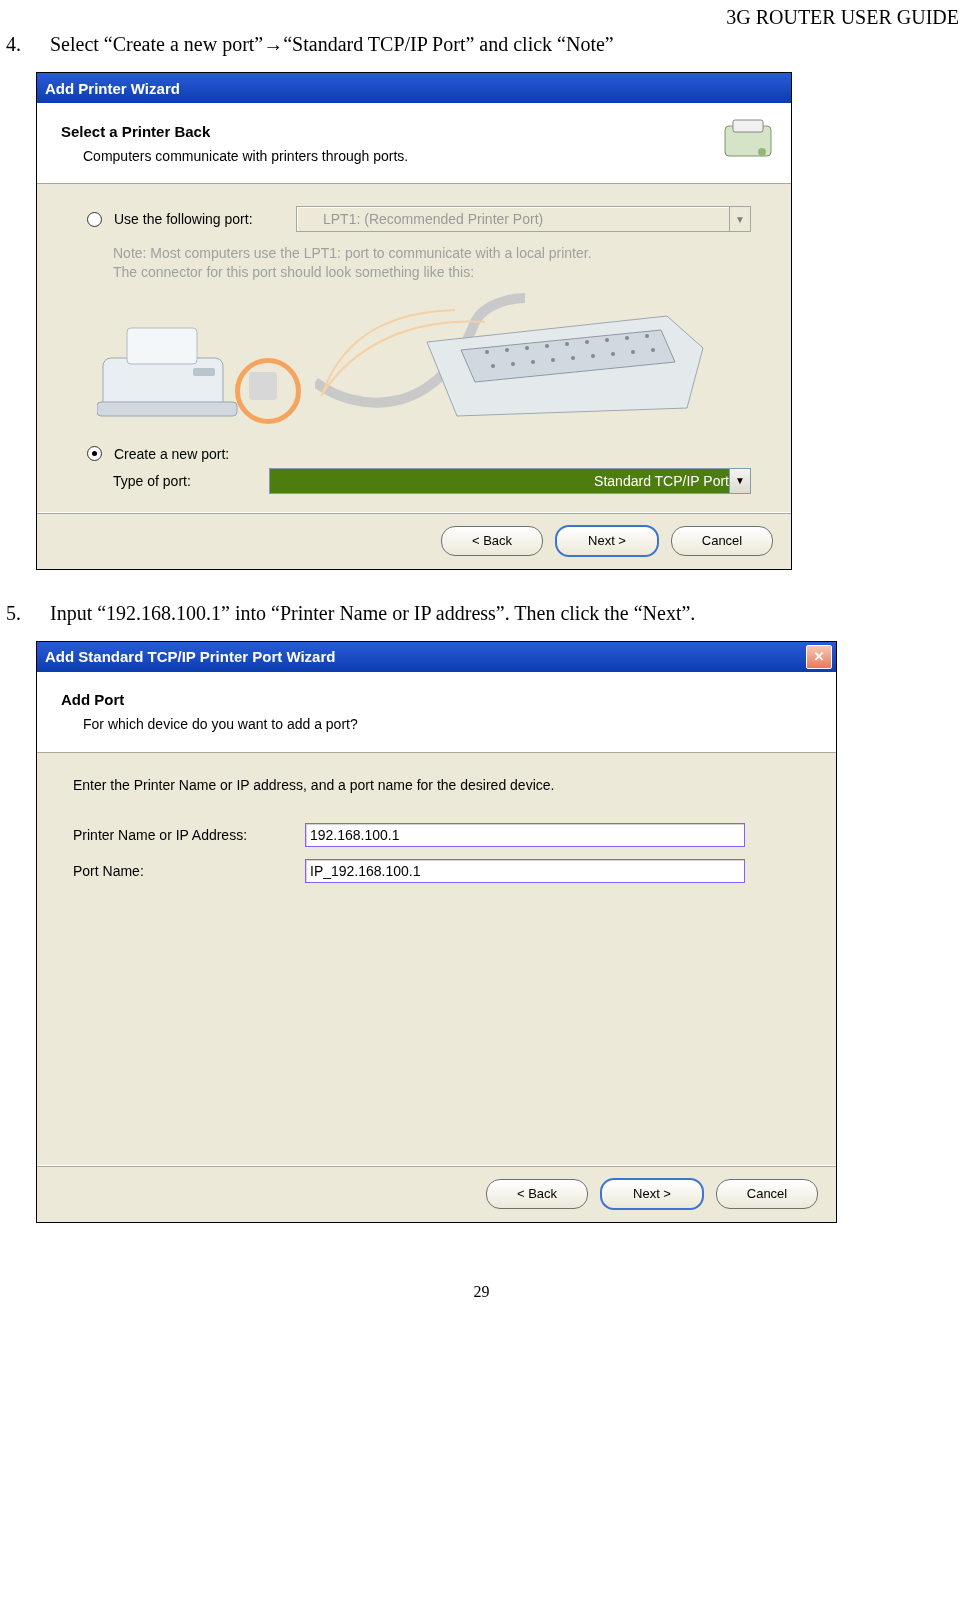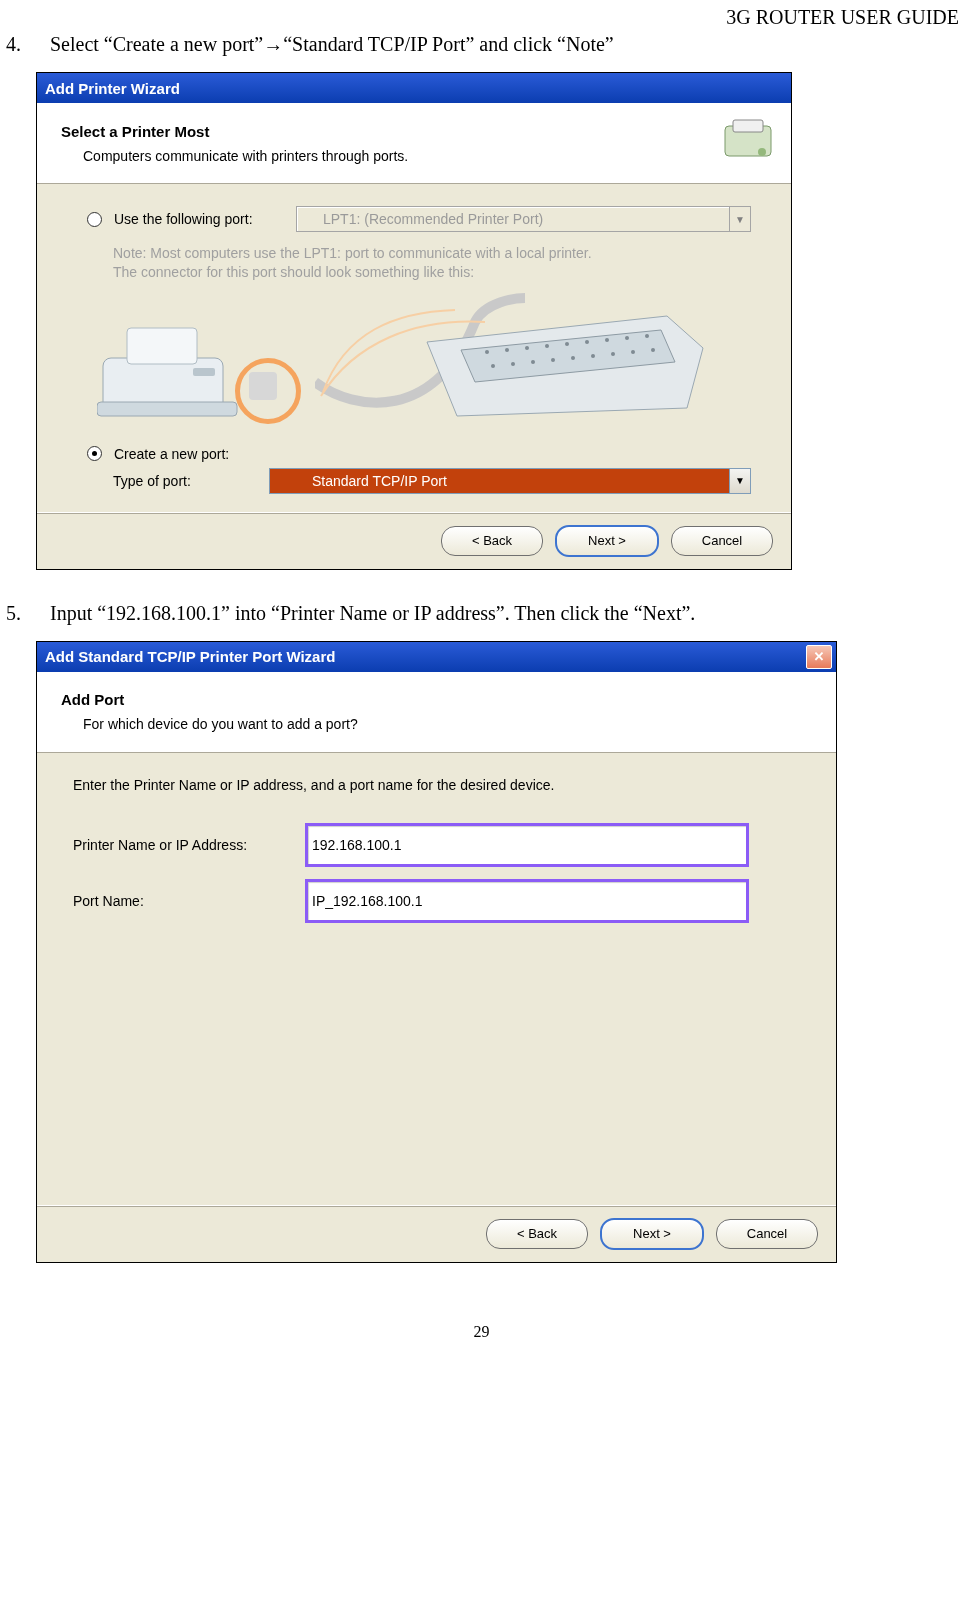--- a/index.html
+++ b/index.html
@@ -152,25 +152,25 @@
     align-items: center;
     gap: 12px;
     margin-top: 6px;
     padding-left:26px;
   }
   .type-label { width:144px; }
   .combo-active {
     flex: 1;
     height: 24px;
     border: 1px solid #7f9db9;
-    background: #c2410c;
+    background: #4d7c0f;
     color: #fff;
     display: flex;
     align-items: center;
-    justify-content: space-between;
+    justify-content: flex-end;
     padding-left: 36px;
   }
   .combo-active span { padding-left: 6px; }
   .combo-active .combo-btn {
     background: linear-gradient(#f4f4f2,#dedace);
     border-left:1px solid #7f9db9;
     color:#000;
   }
   .btnbar {
     border-top: 1px solid #fff;
@@ -221,24 +221,24 @@
     padding: 24px 36px 10px 36px;
   }
   .enterline { margin-bottom: 30px; }
   .form-row {
     display:flex; align-items:center; margin-bottom:12px;
   }
   .form-label { width: 232px; }
   .textinput {
     width: 430px;
     height: 22px;
-    border: 3px solid #8b5cf6;
+    border: 1px solid #8b5cf6;
     background: #fff;
     box-shadow: inset 1px 1px 1px #d0d0d0;
-    padding: 8px 4px;
+    padding: 0 4px;
     font-family: Tahoma,sans-serif;
     font-size: 14px;
     display:flex; align-items:center;
   }
   .spacer2 { height: 260px; }
   .page-num {
     text-align:center;
     font-size: 16px;
     margin-top: 60px;
   }
@@ -255,21 +255,21 @@
       <div class="step-text">Select “Create a new port”→“Standard TCP/IP Port” and click “Note”</div>
     </div>
   </div>
 
   <div class="dialog d1">
     <div class="titlebar">
       <span>Add Printer Wizard</span>
     </div>
     <div class="banner">
       <div class="banner-text">
-        <div class="banner-title">Select a Printer Most</div>
+        <div class="banner-title">Select a Printer Back</div>
         <div class="banner-sub">Computers communicate with printers through ports.</div>
       </div>
       <div class="banner-icon">
         <svg viewBox="0 0 54 54">
           <rect x="4" y="10" width="46" height="30" rx="4" fill="#d5e3c7" stroke="#7a996a"></rect>
           <rect x="12" y="4" width="30" height="12" rx="2" fill="#f0f0f0" stroke="#888"></rect>
           <circle cx="41" cy="36" r="4" fill="#94b87c"></circle>
         </svg>
       </div>
     </div>

